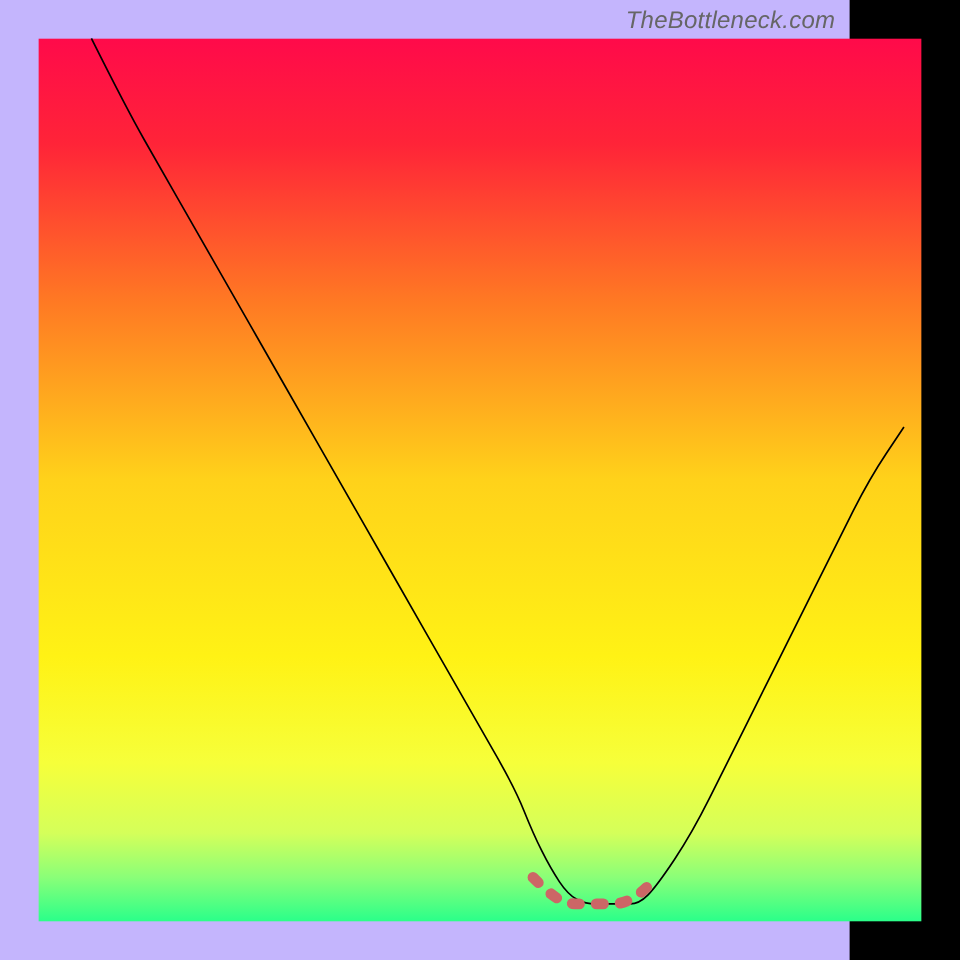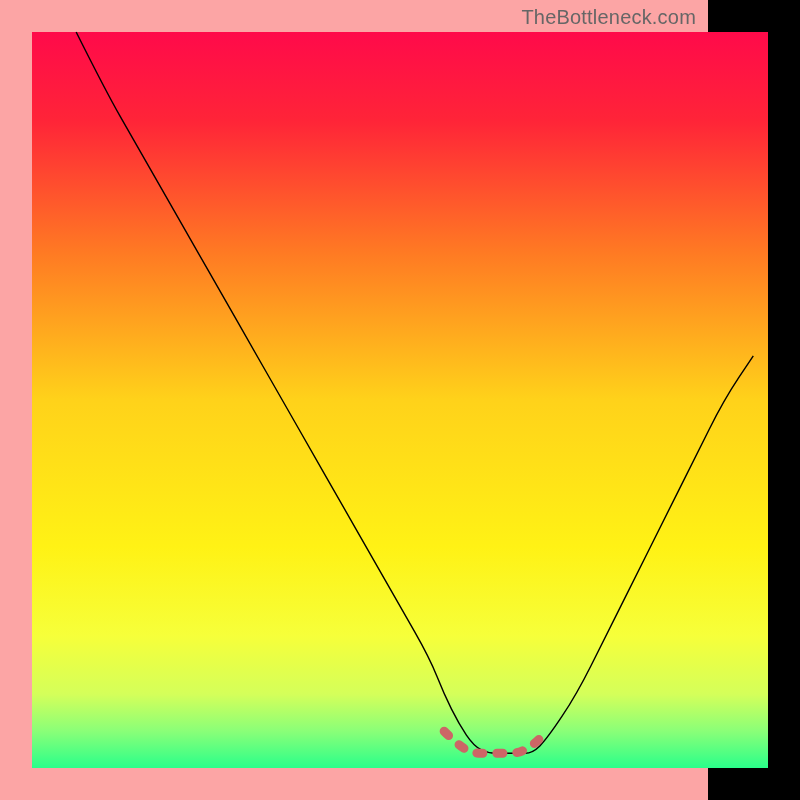--- a/index.html
+++ b/index.html
@@ -1,21 +1,22 @@
 <!DOCTYPE html>
 <html><head>
 <meta charset="utf-8">
 <style>
   * { margin: 0; padding: 0; box-sizing: border-box; }
   html, body { width: 800px; height: 800px; overflow: hidden; background: #000; }
   .container {
     width: 708px;
     height: 800px;
     position: relative;
-    background: #fca5a5;
+    background: #c4b5fd;
+    font-style: italic;
   }
   .watermark {
     position: absolute;
     top: 6px;
     right: 12px;
     color: #666;
     font-family: Arial, Helvetica, sans-serif;
     font-size: 20px;
     font-weight: 500;
     letter-spacing: 0.2px;

